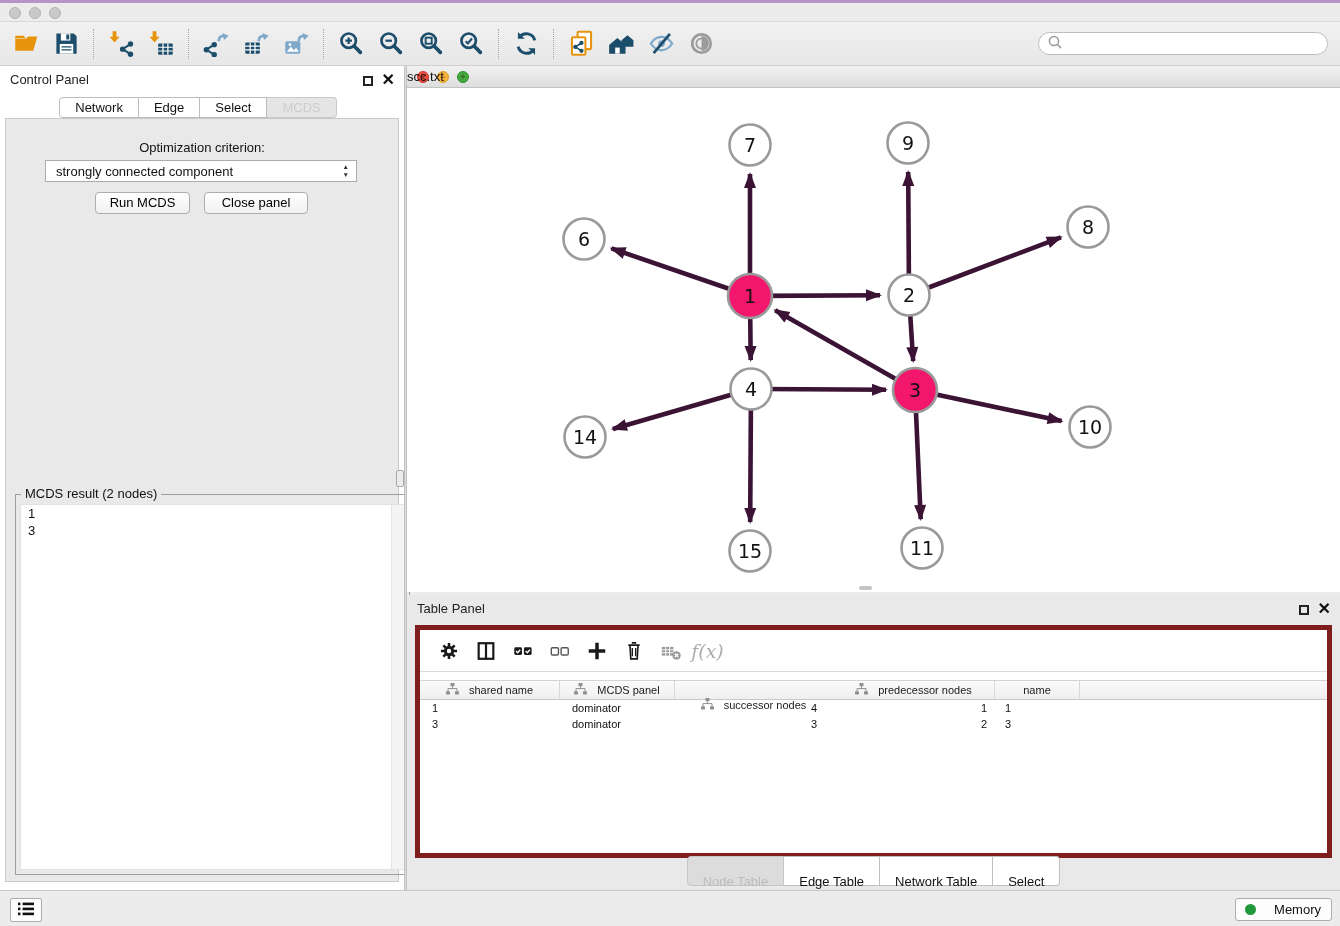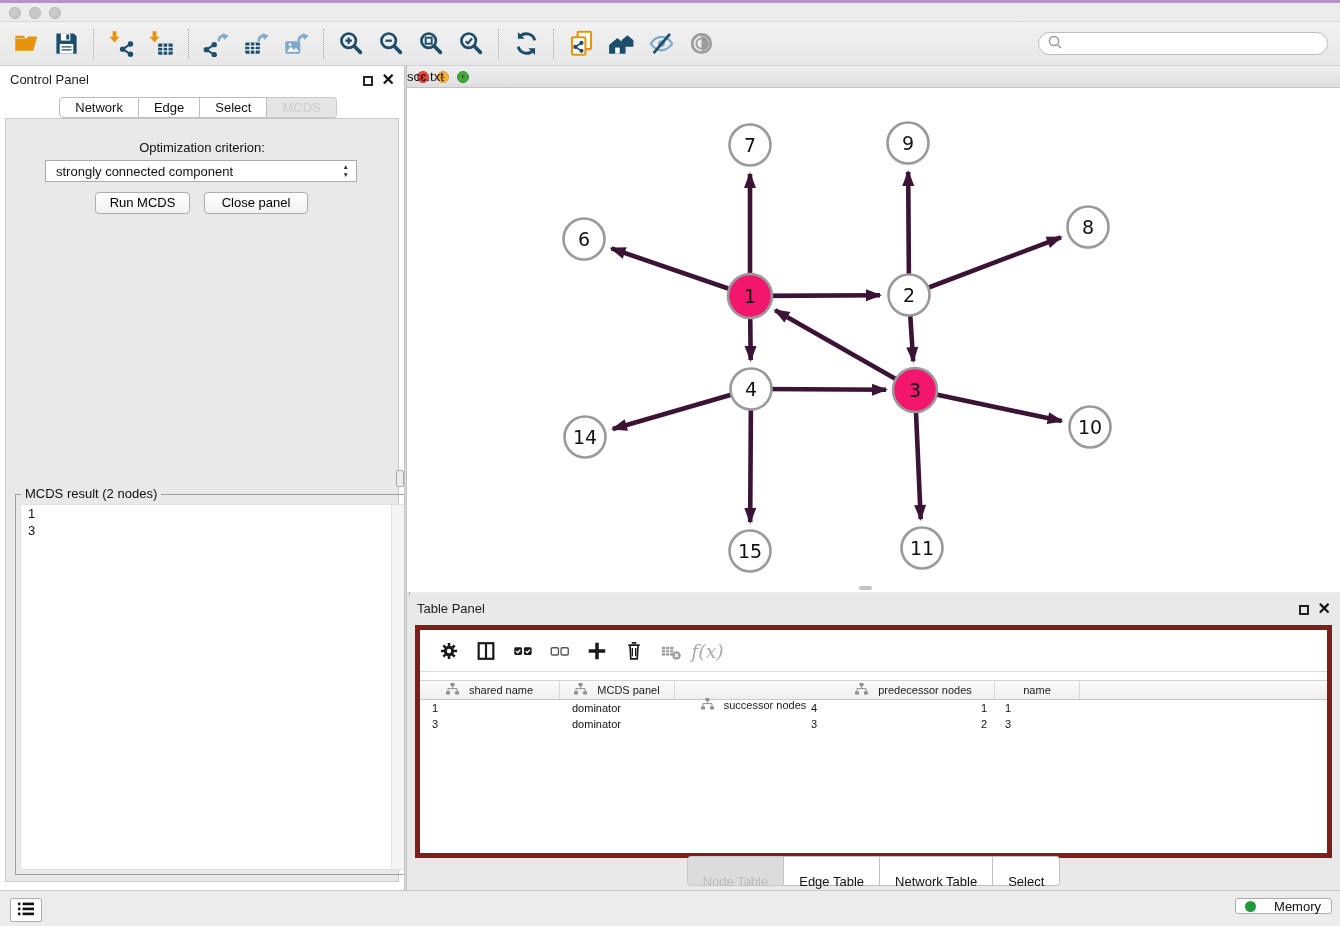--- a/index.html
+++ b/index.html
@@ -67,21 +67,21 @@
   .td{overflow:hidden;white-space:nowrap;line-height:16px}
   #tp-tabs{position:absolute;left:0;right:0;bottom:4px;display:flex;justify-content:center}
   .tp-tab{height:22px;line-height:21px;padding:14px 15px;background:#fff;border:1px solid #BFBFBF;border-left:none;font-size:13px;color:#111;cursor:pointer}
   .tp-tab:first-child{border-left:1px solid #BFBFBF;border-radius:4px 0 0 4px}
   .tp-tab:last-child{border-radius:0 4px 4px 0}
   .tp-tab.active{background:#DCDCDC;color:#BCBCBC;border-color:#C6C6C6}
 
   
   #statusbar{position:absolute;left:0;right:0;bottom:0;height:36px;background:#ECECEC;border-top:1px solid #C9C9C9}
   #list-btn{position:absolute;left:10px;top:7px;width:32px;height:24px;background:#FDFDFD;border:1px solid #ADADAD;border-radius:2px;display:flex;align-items:center;justify-content:center;cursor:pointer}
-  #memory-btn{position:absolute;right:8px;top:7px;height:16px;padding:0 10px 0 9px;background:#FDFDFD;border:1px solid #ADADAD;border-radius:3px;display:flex;align-items:center;gap:18px;font-size:13px;cursor:pointer}
+  #memory-btn{position:absolute;right:8px;top:7px;height:23px;padding:0 10px 0 9px;background:#FDFDFD;border:1px solid #ADADAD;border-radius:3px;display:flex;align-items:center;gap:18px;font-size:13px;cursor:pointer}
   .mem-dot{width:11px;height:11px;border-radius:50%;background:#1F9939}
 </style>
 </head>
 <body>
 
 <div id="titlebar">
   <div class="tl" style="left:9px"></div>
   <div class="tl" style="left:29px"></div>
   <div class="tl" style="left:49px"></div>
 </div>

